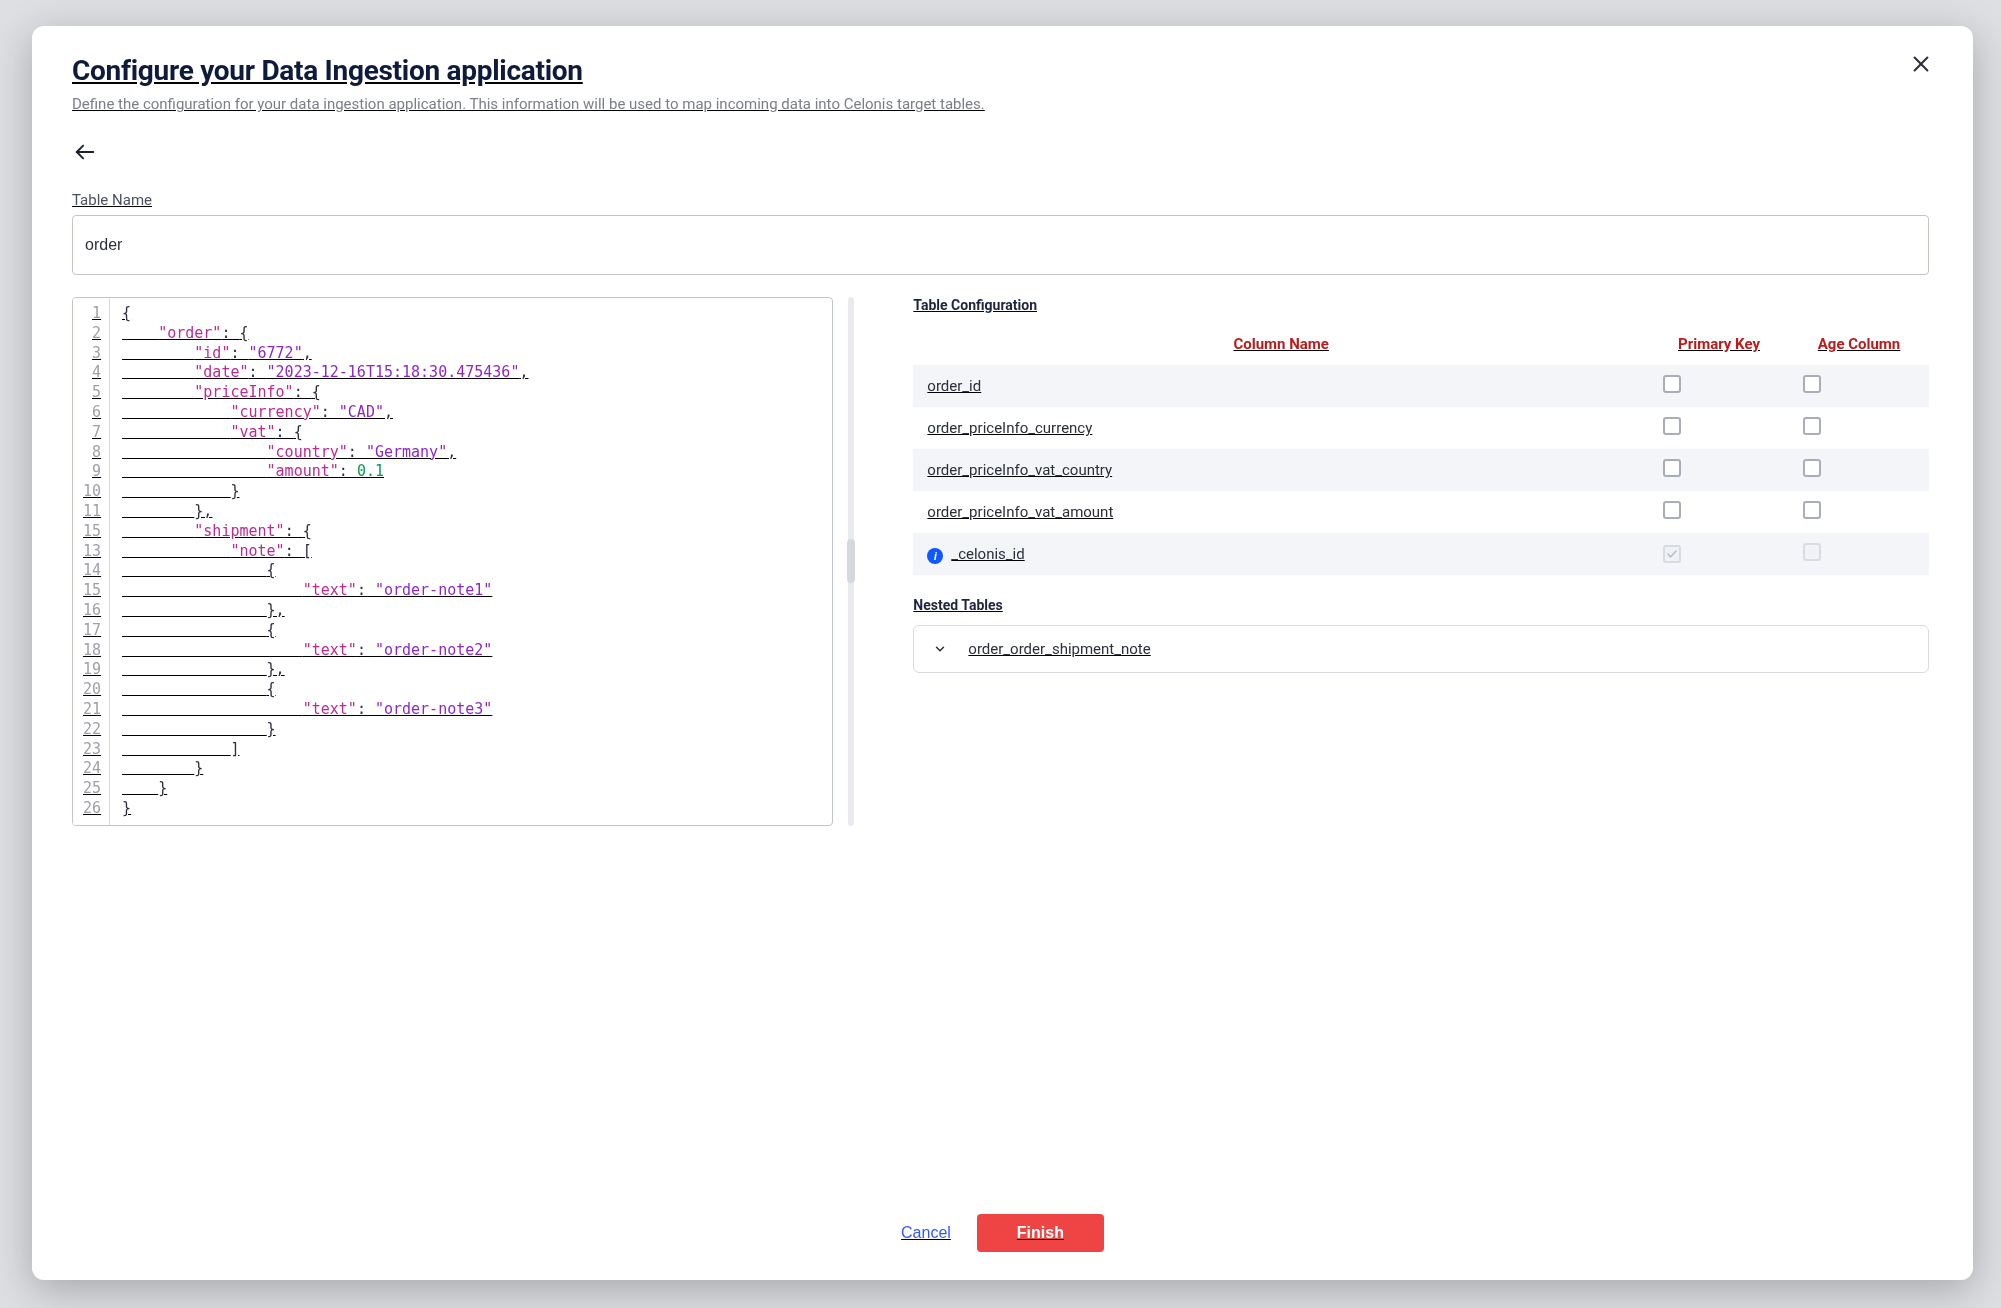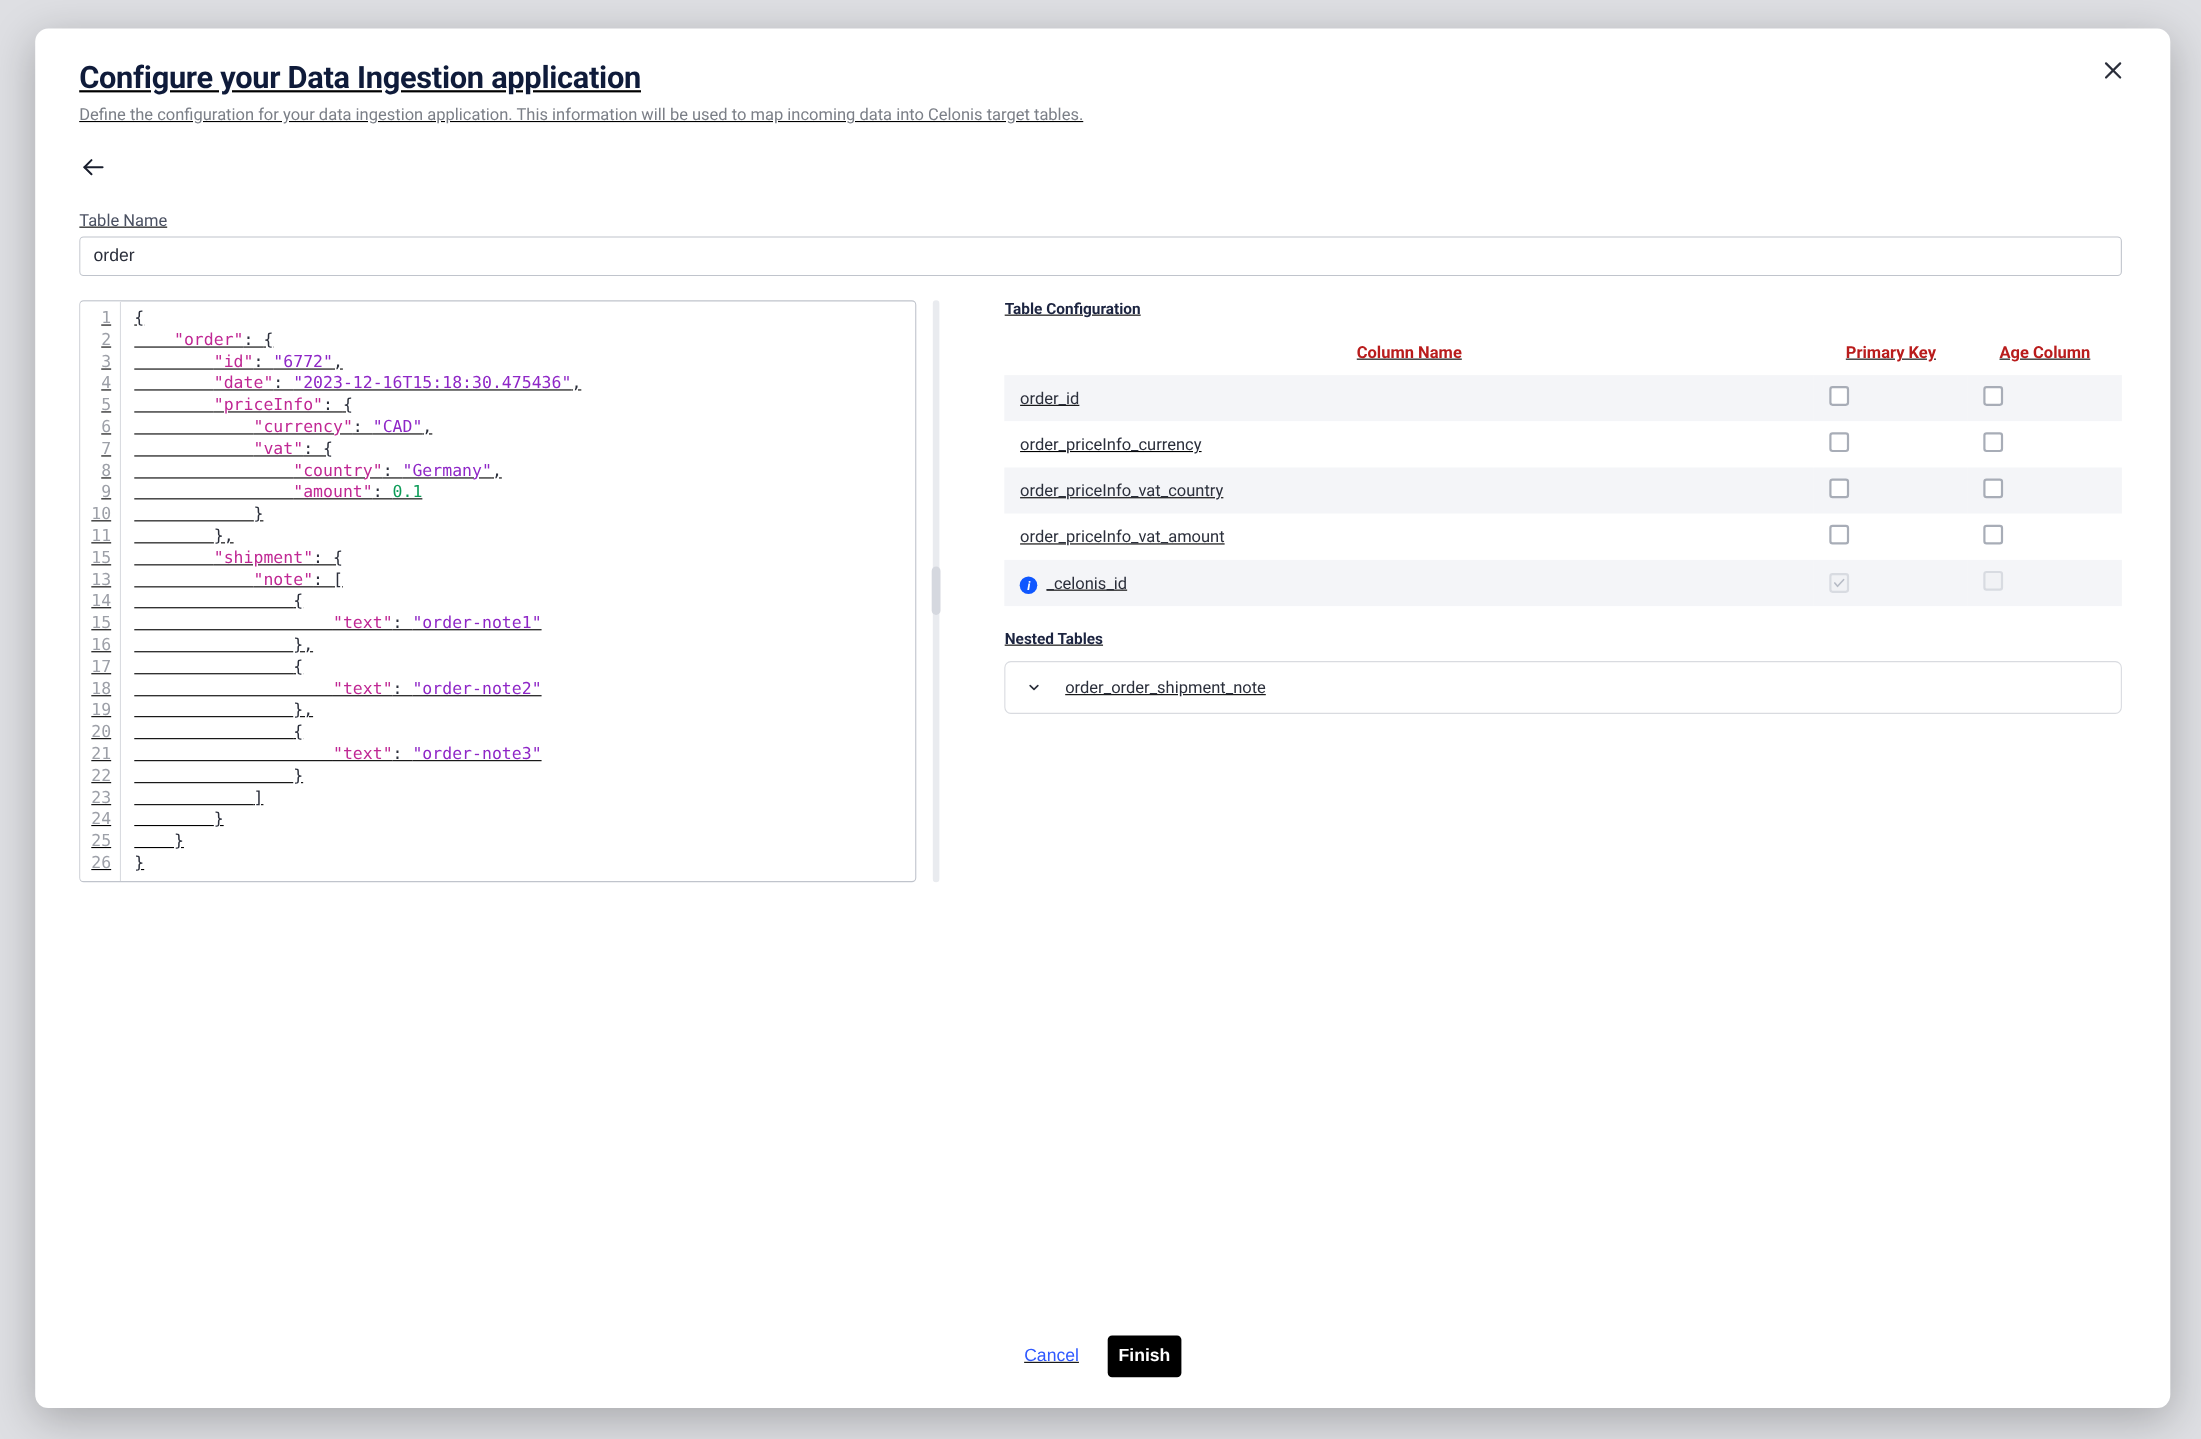--- a/index.html
+++ b/index.html
@@ -64,21 +64,21 @@
 
   .field-label {
     font-size: 15px;
     color: #4b5162;
     margin-bottom: 6px;
   }
   .text-input {
     width: 100%;
     border: 1px solid #c0c4cc;
     border-radius: 4px;
-    padding: 8px 12px;
+    padding: 20px 12px;
     font-size: 16px;
     color: #2b2f3b;
     outline: none;
   }
 
   .split {
     display: flex;
     gap: 0;
     margin-top: 22px;
     position: relative;
@@ -221,25 +221,25 @@
   }
   .btn-link {
     background: none;
     border: none;
     color: #2f59ff;
     font-size: 16px;
     font-weight: 500;
     cursor: pointer;
   }
   .btn-primary {
-    background: #000000;
+    background: #ef4444;
     color: #fff;
     border: none;
     border-radius: 4px;
-    padding: 10px 10px;
+    padding: 10px 40px;
     font-size: 16px;
     font-weight: 600;
     cursor: pointer;
   }
 </style>
 </head>
 <body>
 
 <div class="backdrop"></div>
 

